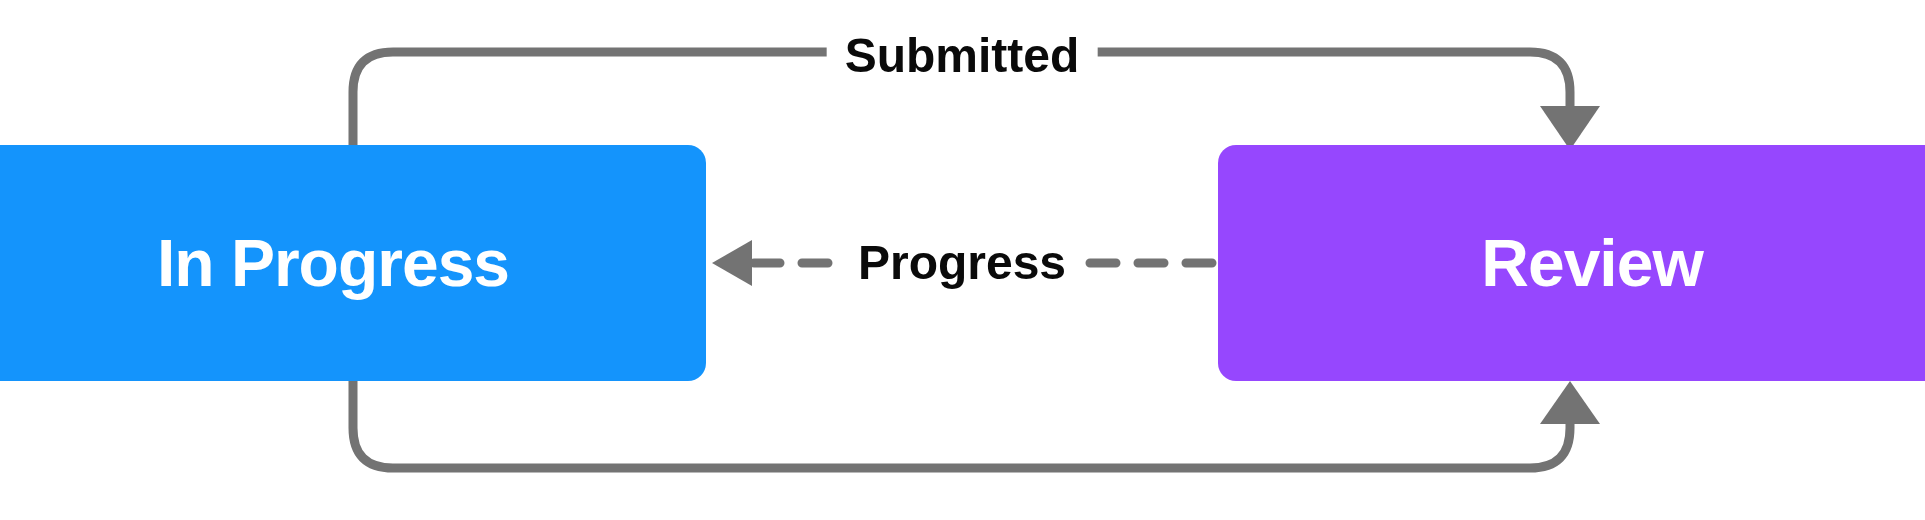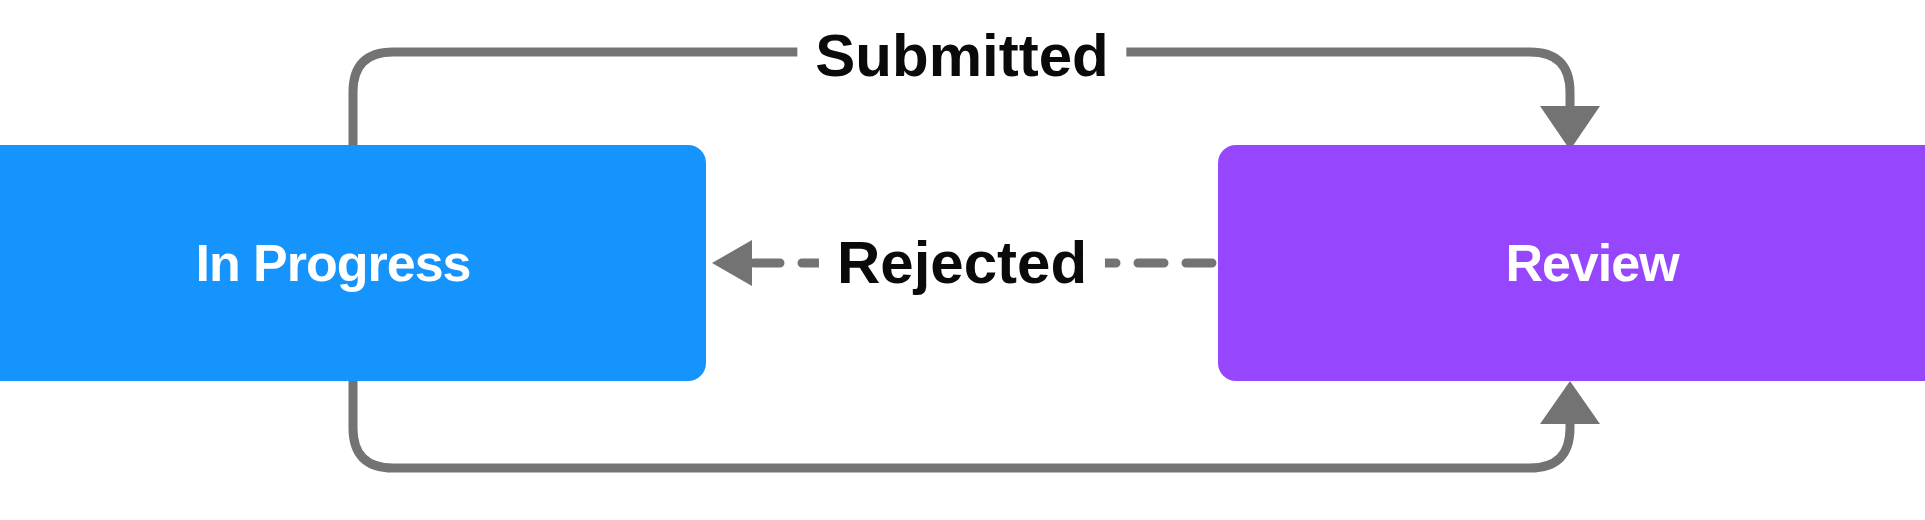--- a/index.html
+++ b/index.html
@@ -29,21 +29,21 @@
     display: flex;
     align-items: center;
     justify-content: center;
     border-radius: 18px;
     box-sizing: border-box;
   }
   .state-node-label {
     color: #ffffff;
     font-family: "Liberation Sans", sans-serif;
     font-weight: bold;
-    font-size: 52px;
+    font-size: 66px;
     line-height: 1;
     letter-spacing: -1px;
     white-space: nowrap;
   }
   #node-in-progress {
     left: -40px;
     top: 145px;
     width: 746px;
     height: 236px;
     background: #1494fc;
@@ -52,21 +52,21 @@
     left: 1218px;
     top: 145px;
     width: 748px;
     height: 236px;
     background: #9647fe;
   }
   .edge-label {
     position: absolute;
     font-family: "Liberation Sans", sans-serif;
     font-weight: bold;
-    font-size: 60px;
+    font-size: 48px;
     line-height: 1;
     color: #0a0a0a;
     white-space: nowrap;
     transform: translate(-50%, -50%);
     background: #ffffff;
     padding: 0 18px;
   }
   #label-submitted { left: 962px; top: 56px; }
   #label-rejected  { left: 962px; top: 263px; }
   #label-resubmitted { left: 962px; top: 468px; }
@@ -103,16 +103,16 @@
   <div class="state-node" id="node-in-progress">
     <span class="state-node-label">In Progress</span>
   </div>
 
   <div class="state-node" id="node-review">
     <span class="state-node-label">Review</span>
   </div>
 
   <div class="edge-label" id="label-submitted">Submitted</div>
 
-  <div class="edge-label" id="label-rejected">Rejected</div>
+  <div class="edge-label" id="label-rejected">Progress</div>
 
 
 </div>
 
 </body></html>

